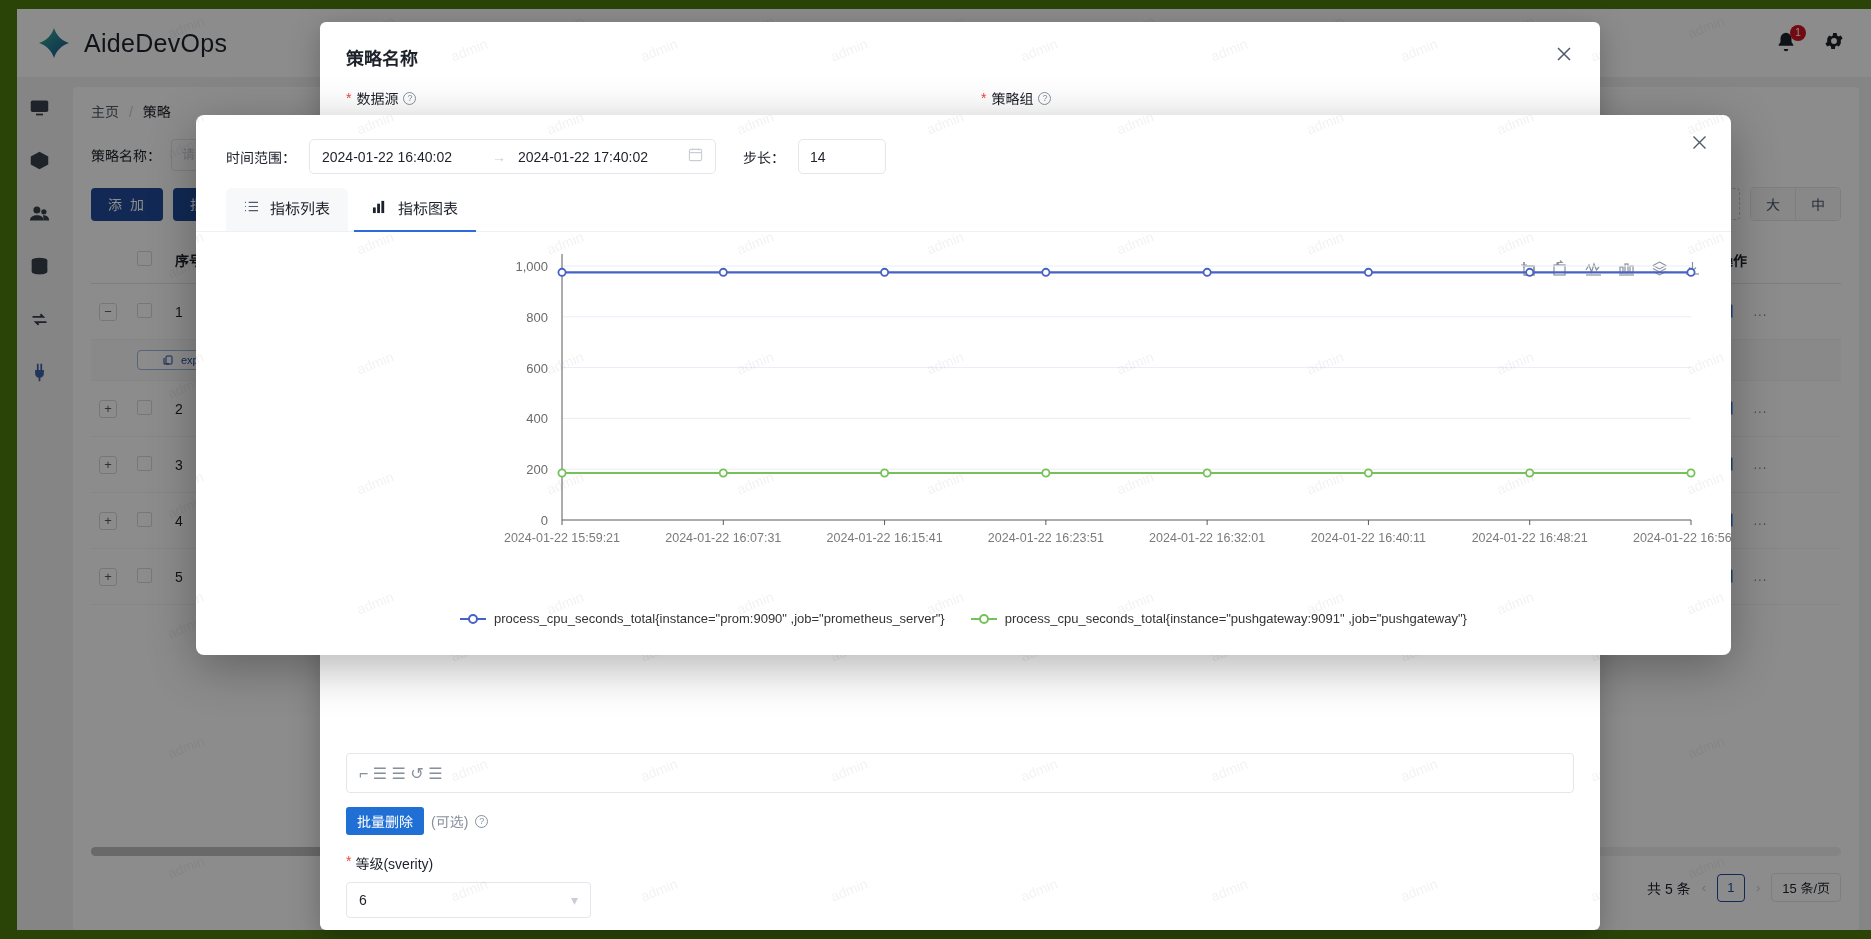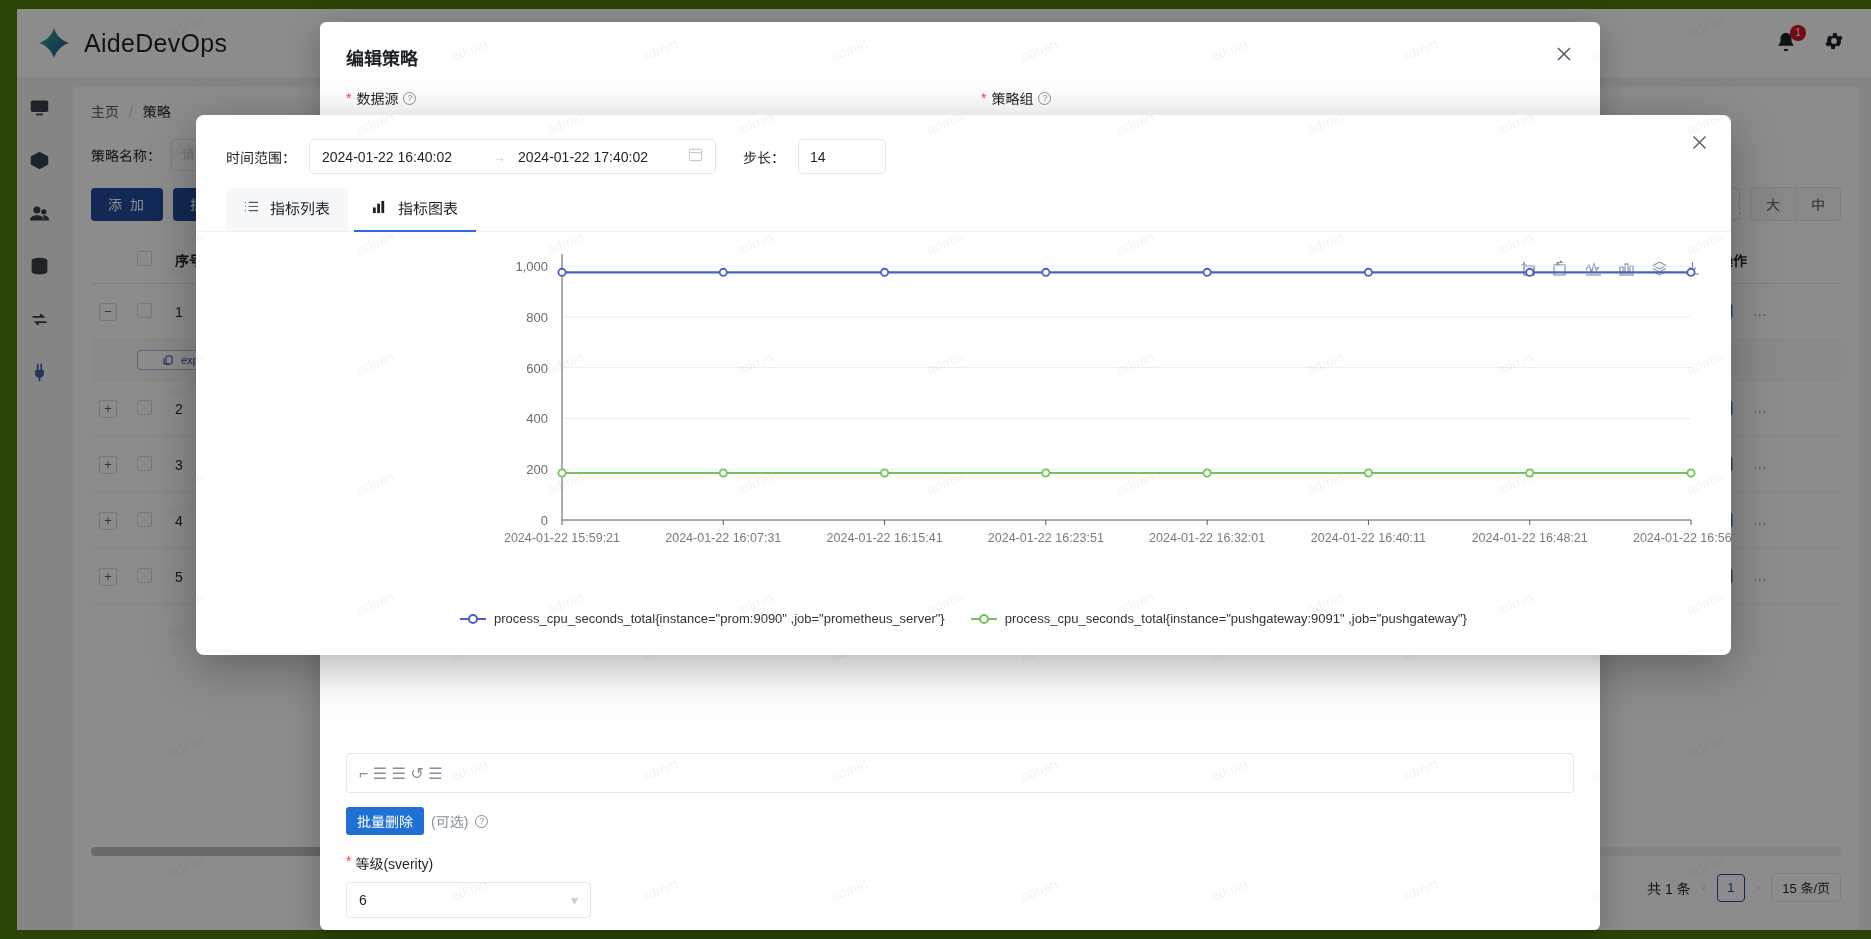--- a/index.html
+++ b/index.html
@@ -445,21 +445,21 @@
               </td>
             </tr>
           </tbody>
         </table>
 
         <div class="hscroll">
             <i></i>
           </div>
 
         <div class="pager">
-          <span>共 1 条</span>
+          <span>共 5 条</span>
           <span class="pg-arrow">‹</span>
           <span class="pg-cur">1</span>
           <span class="pg-arrow">›</span>
           <span class="pg-size">15 条/页</span>
         </div>
       </div>
     </div>
 
     <div class="wm-layer" id="wmA">
         <span class="wm " style="left: 150px; top: 10px;">admin</span>
@@ -534,21 +534,21 @@
         <span class="wm " style="left: 1290px; top: 850px;">admin</span>
         <span class="wm " style="left: 1480px; top: 850px;">admin</span>
         <span class="wm " style="left: 1670px; top: 850px;">admin</span>
       </div>
   </div>
 
   <div class="scrim"></div>
 
   <div class="policy-modal">
     <div class="pm-head">
-      <span class="pm-title">编辑策略</span>
+      <span class="pm-title">策略名称</span>
       <span class="pm-close">
         <svg viewBox="0 0 20 20" width="20" height="20" fill="none" stroke="#4e5969" stroke-width="1.5">
             <path d="M4 4l12 12M16 4L4 16"></path>
           </svg>
       </span>
     </div>
     <div class="pm-body">
       <div class="pm-grid">
         <div class="pm-col">
           <div class="pm-label">

